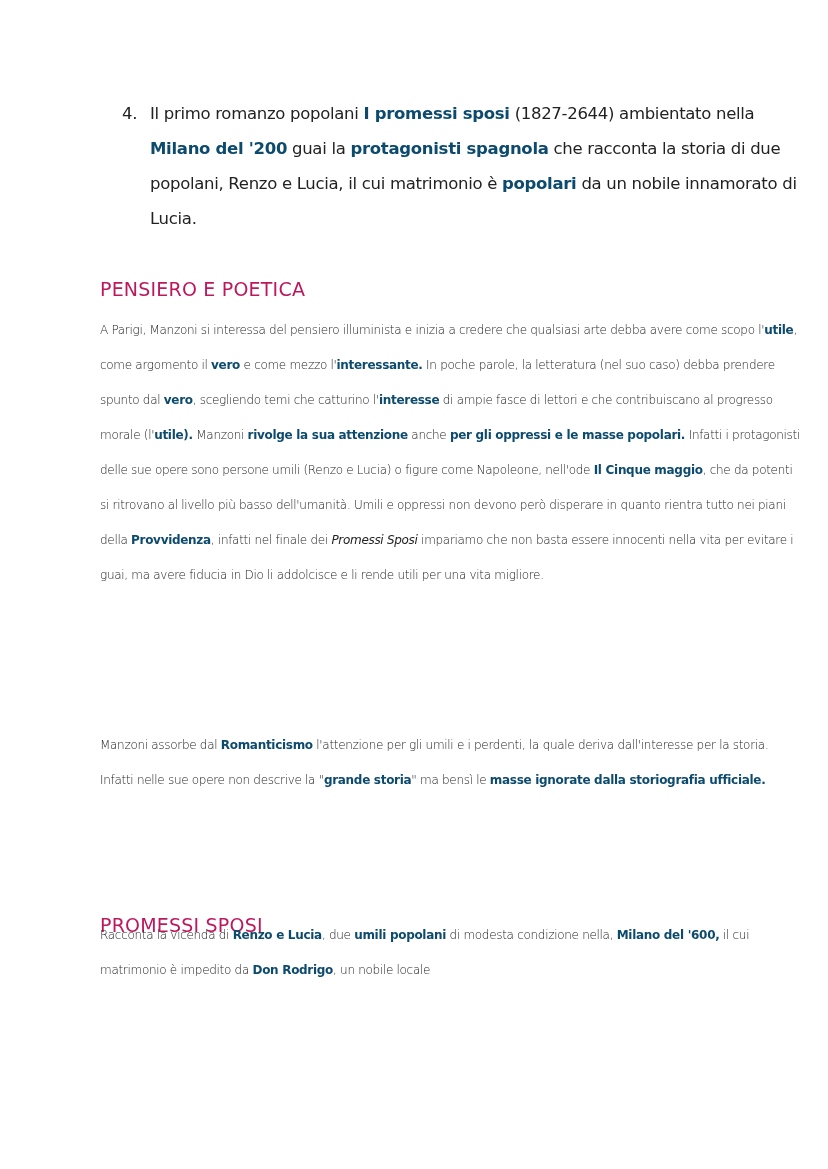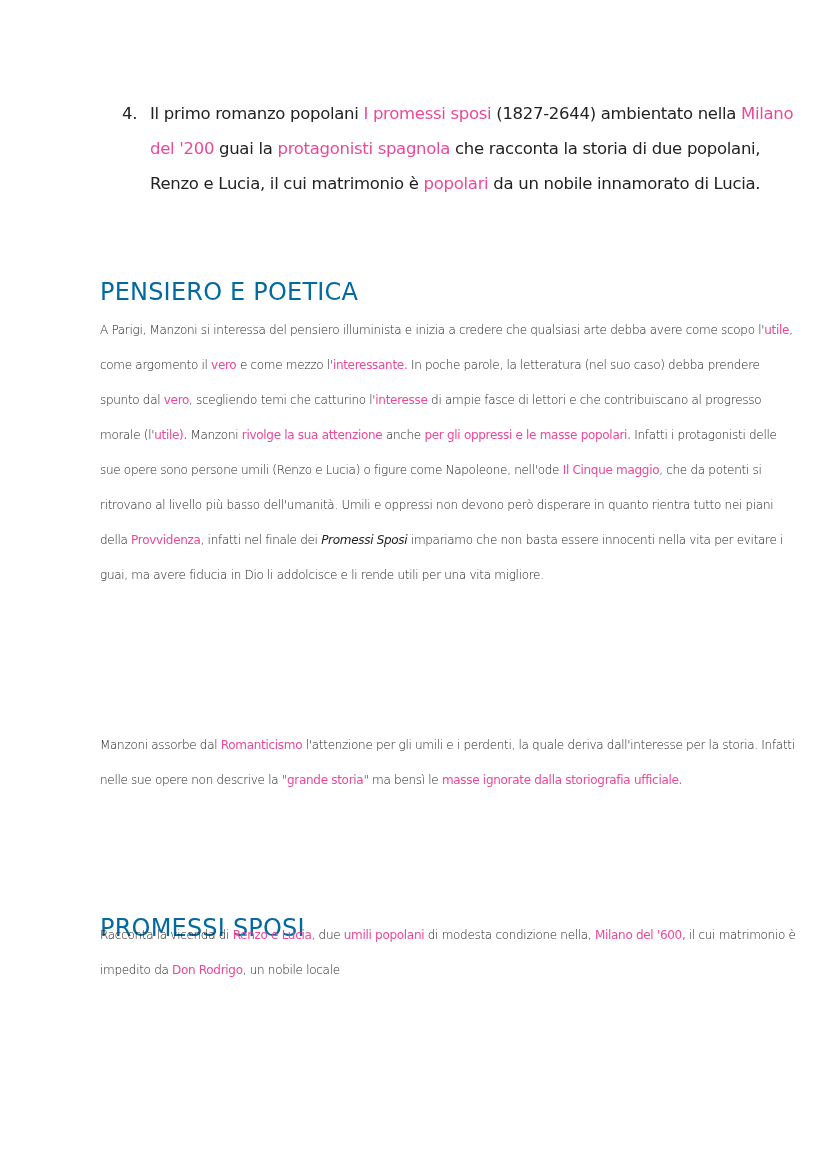--- a/index.html
+++ b/index.html
@@ -47,28 +47,28 @@
       left: 0;
       top: 0;
       width: 24px;
     }
     .list-body {
       margin-left: 28px;
     }
     .heading {
       position: absolute;
       left: 100px;
-      font-size: 24px;
-      color: #0369a1;
+      font-size: 19px;
+      color: #be185d;
       letter-spacing: 0.2px;
       font-weight: 400;
     }
     b {
-      font-weight: 400;
-      color: #ec4899;
+      font-weight: 700;
+      color: #0c4a6e;
     }
     i {
       font-style: italic;
     }
   </style>
 </head>
 <body>
 
 <div class="page">
 

